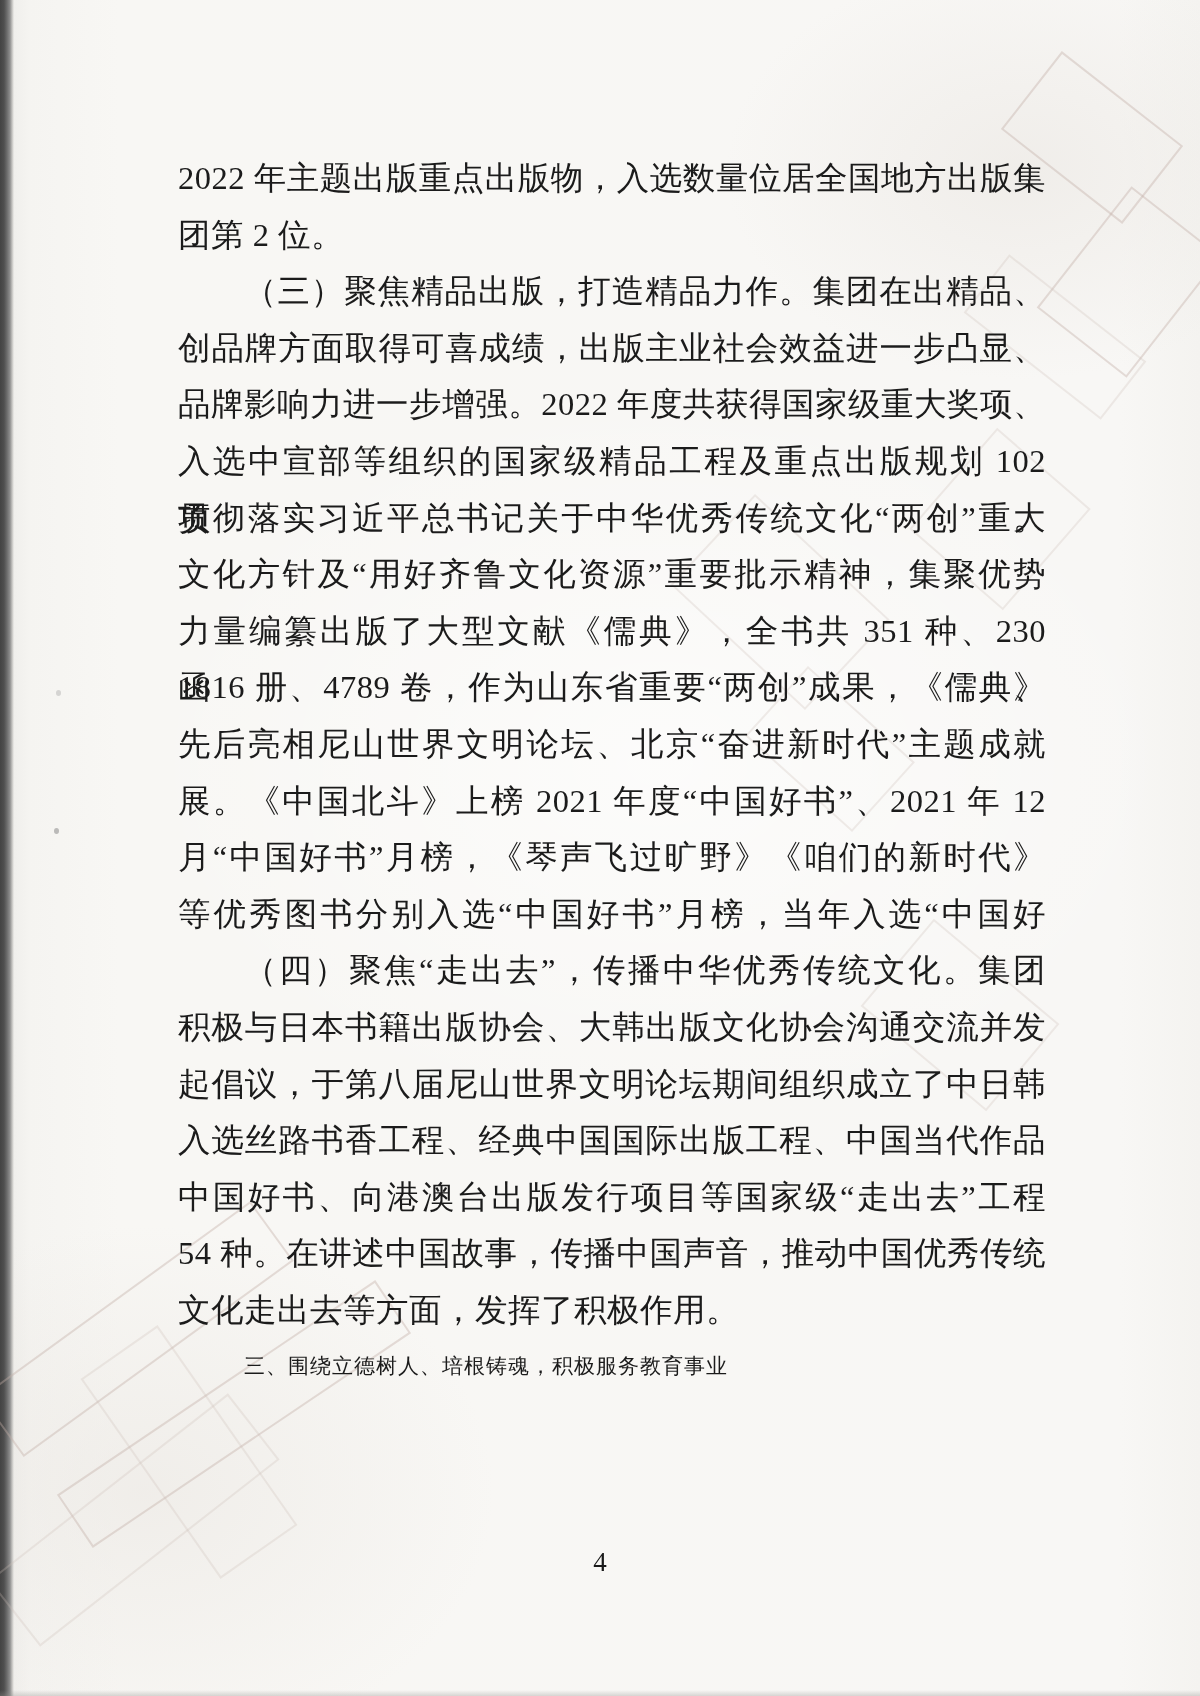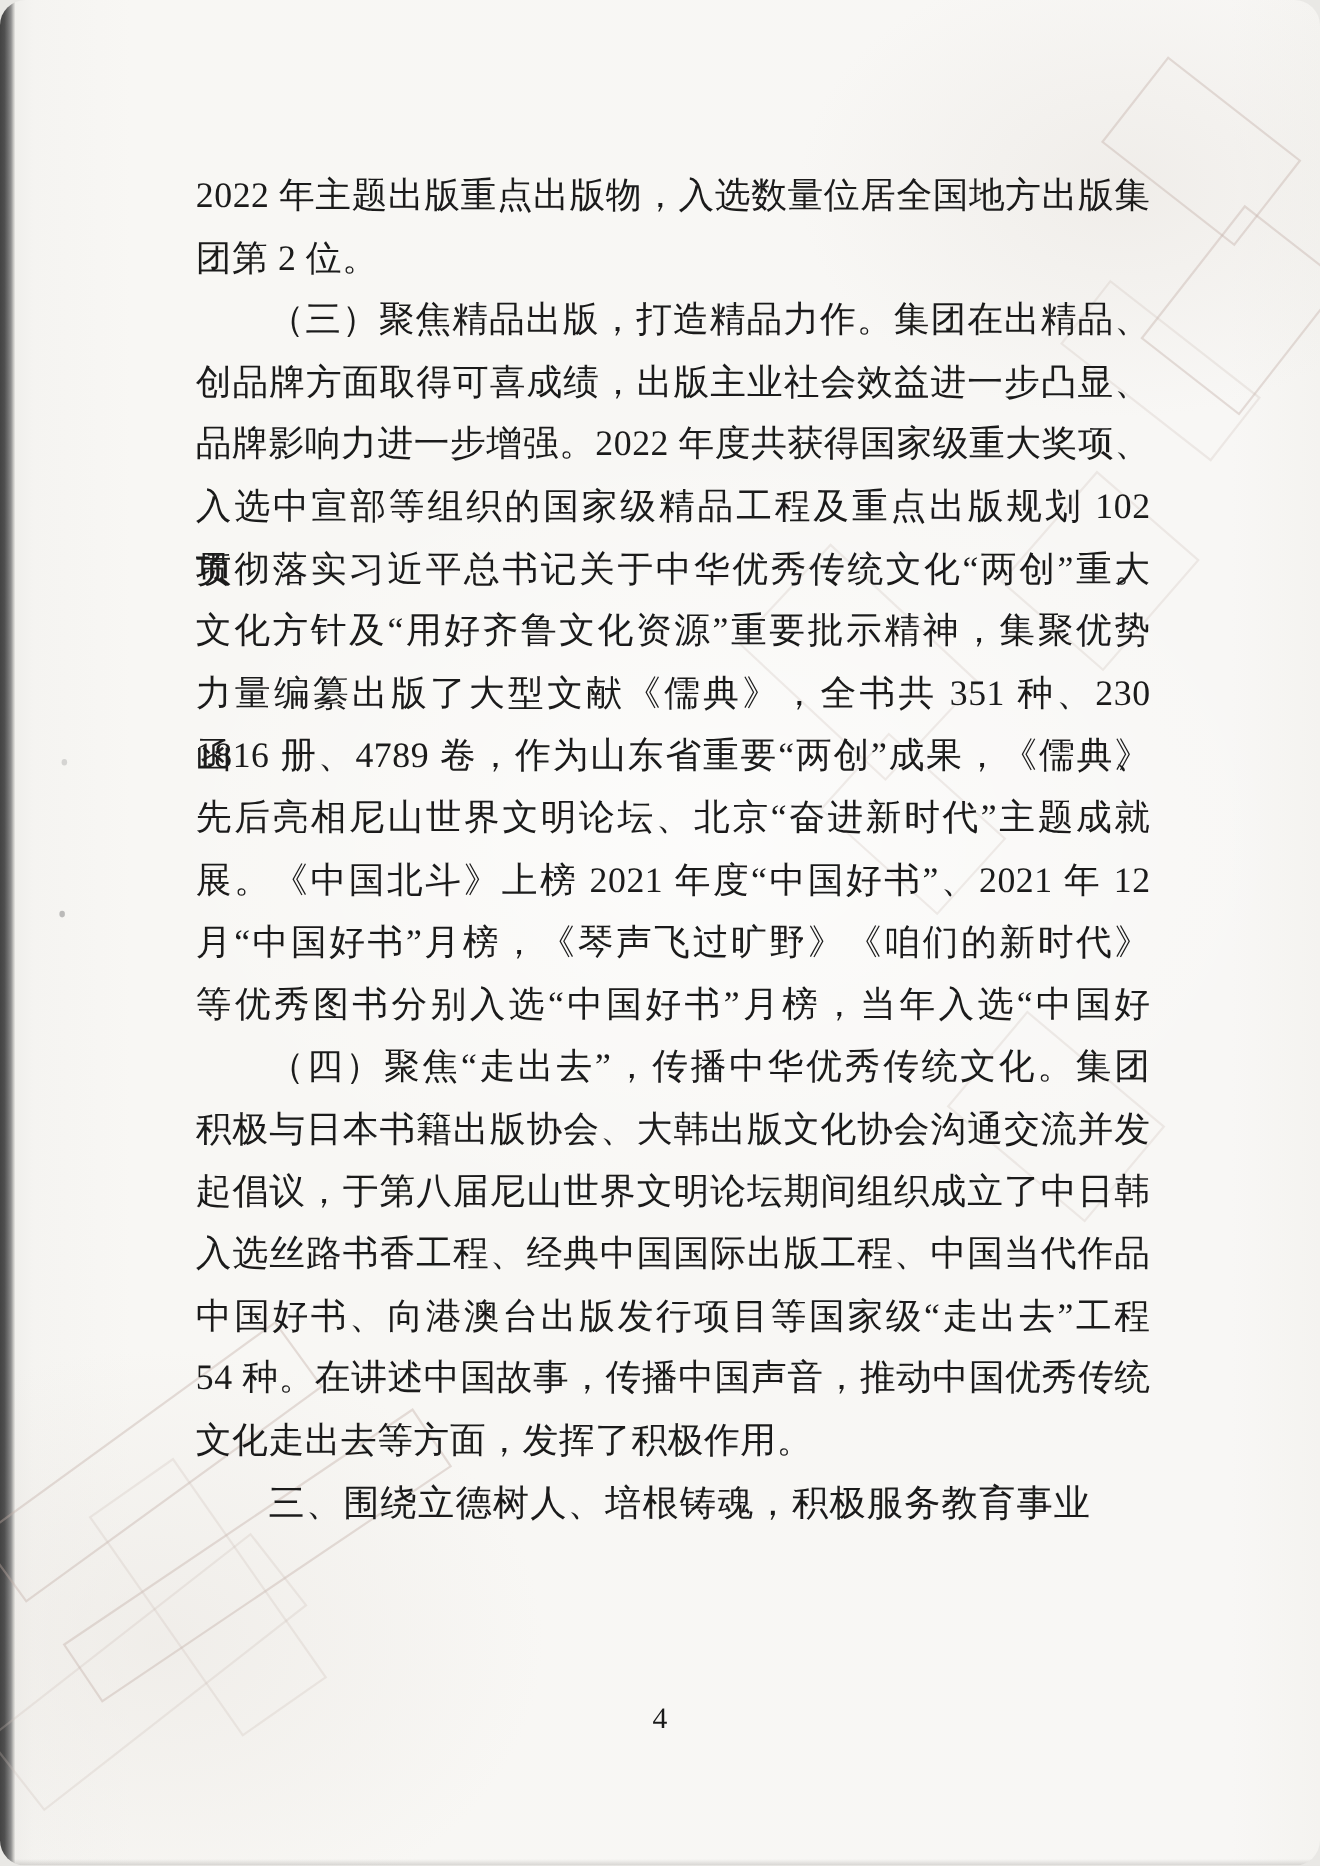--- a/index.html
+++ b/index.html
@@ -11,21 +11,20 @@
     height: 1696px;
     margin: 0 auto;
     overflow: hidden;
     color: #1b1b1b;
     background:
       radial-gradient(ellipse 420px 300px at 85% 10%, rgba(233,229,224,0.55), rgba(233,229,224,0) 70%),
       radial-gradient(ellipse 500px 380px at 12% 88%, rgba(232,228,223,0.5), rgba(232,228,223,0) 70%),
       radial-gradient(ellipse 700px 500px at 55% 45%, rgba(255,255,255,0.6), rgba(255,255,255,0) 75%),
       linear-gradient(90deg, #ecebe8 0px, #f5f4f1 30px, #f8f7f4 120px, #f8f7f5 1120px, #f4f3f0 1200px);
     font-family: "Liberation Serif", "DejaVu Serif", serif;
-    border-radius: 23px;
   }
 
   
   .scan-edge {
     position: absolute; left: 0; top: 0; bottom: 0; width: 14px;
     background: linear-gradient(90deg,
       #434343 0px, #4f4f4f 4px, #6c6c6c 7px, #8f8f8f 10px,
       #c2c1be 12px, rgba(248,247,244,0) 14px);
   }
   
@@ -55,21 +54,21 @@
     line-height: 56.6px;
     letter-spacing: 0.5px;
   }
   .line { height: 56.6px; overflow: visible; }
   .line.fill { text-align: justify; text-align-last: justify; }
   .line.indent { text-indent: 66px; }
   .bold { font-weight: 400; }
   .line.heading {
     font-family: "Liberation Sans", "DejaVu Sans", sans-serif;
     font-weight: 700;
-    font-size: 33px;
+    font-size: 21px;
     letter-spacing: 1px;
   }
 
   .page-number {
     position: absolute;
     left: 0; top: 1547px; width: 1200px;
     text-align: center;
     font-size: 27px;
     font-family: "Liberation Serif", "DejaVu Serif", serif;
     color: #191919;

